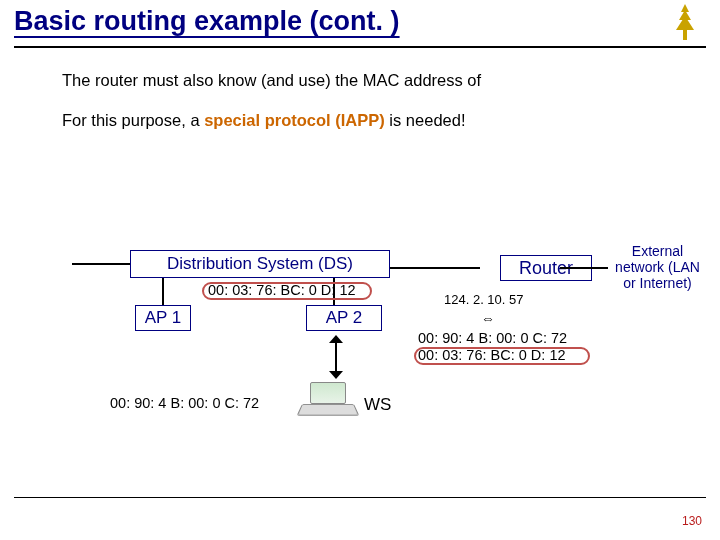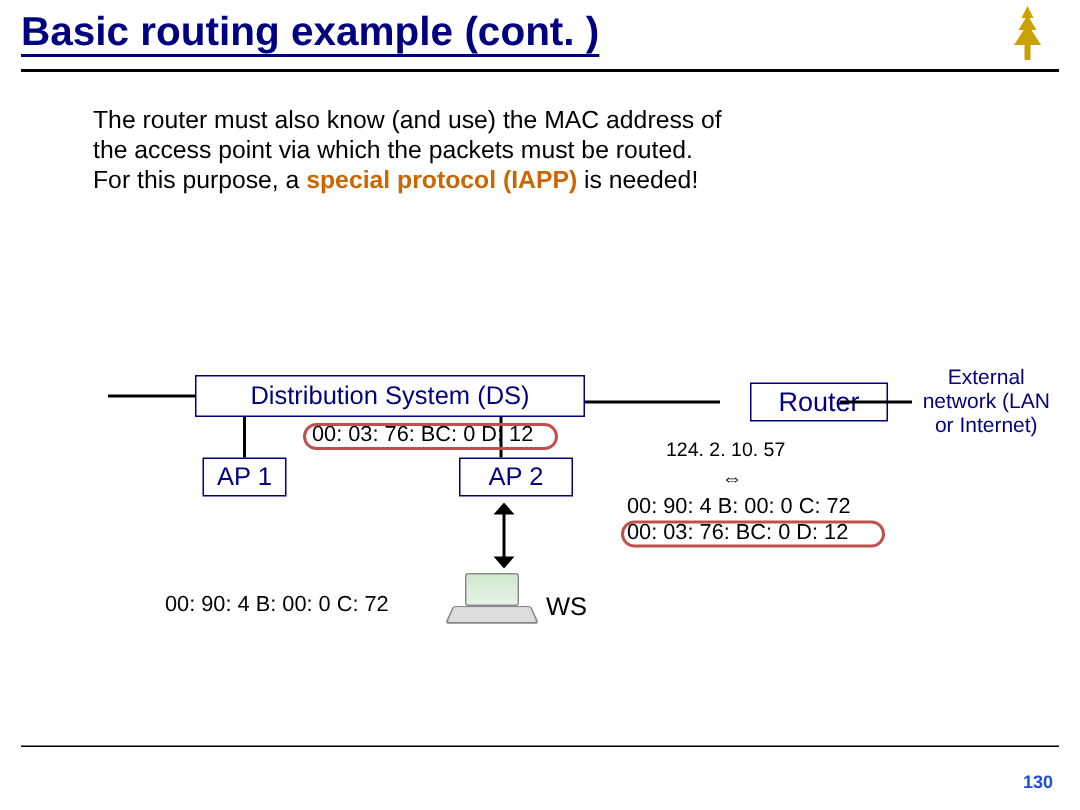--- a/index.html
+++ b/index.html
@@ -201,22 +201,21 @@
     vertical-align: bottom;
     color: #000;
     letter-spacing: 0;
     margin-left: -3px;
   }
   .page-num {
     position: absolute;
     right: 18px;
     bottom: 12px;
     font-size: 12px;
-    color: #1d4ed8;
-    font-weight: bold;
+    color: #b91c1c;
   }
   
   .ud-arrow {
     position: absolute;
     left: 269px; top: 135px;
     width: 14px; height: 44px;
   }
   .ud-arrow .shaft {
     position: absolute;
     left: 6px; top: 6px;
@@ -254,21 +253,21 @@
         <path d="M17 8 L11 18 L23 18 Z"></path>
         <path d="M17 14 L8 28 L26 28 Z"></path>
       </g>
     </svg>
   </div>
 
   <div class="divider"></div>
 
   <div class="body-text">
     <span>The router must also know (and use) the MAC address of</span><br>
-    <span>the access point via which the packets must be routed.</span><br>
+    <br>
     <span>For this purpose, a </span><span class="special">special protocol (IAPP)</span><span> is needed!</span>
   </div>
 
   <div class="diagram">
 
     <div class="line" style="left:12px; top:63px; width:58px; height:2px;"></div>
 
     <div class="box ds-box">Distribution System (DS)</div>
 
     <div class="line" style="left:330px; top:67px; width:90px; height:2px;"></div>

